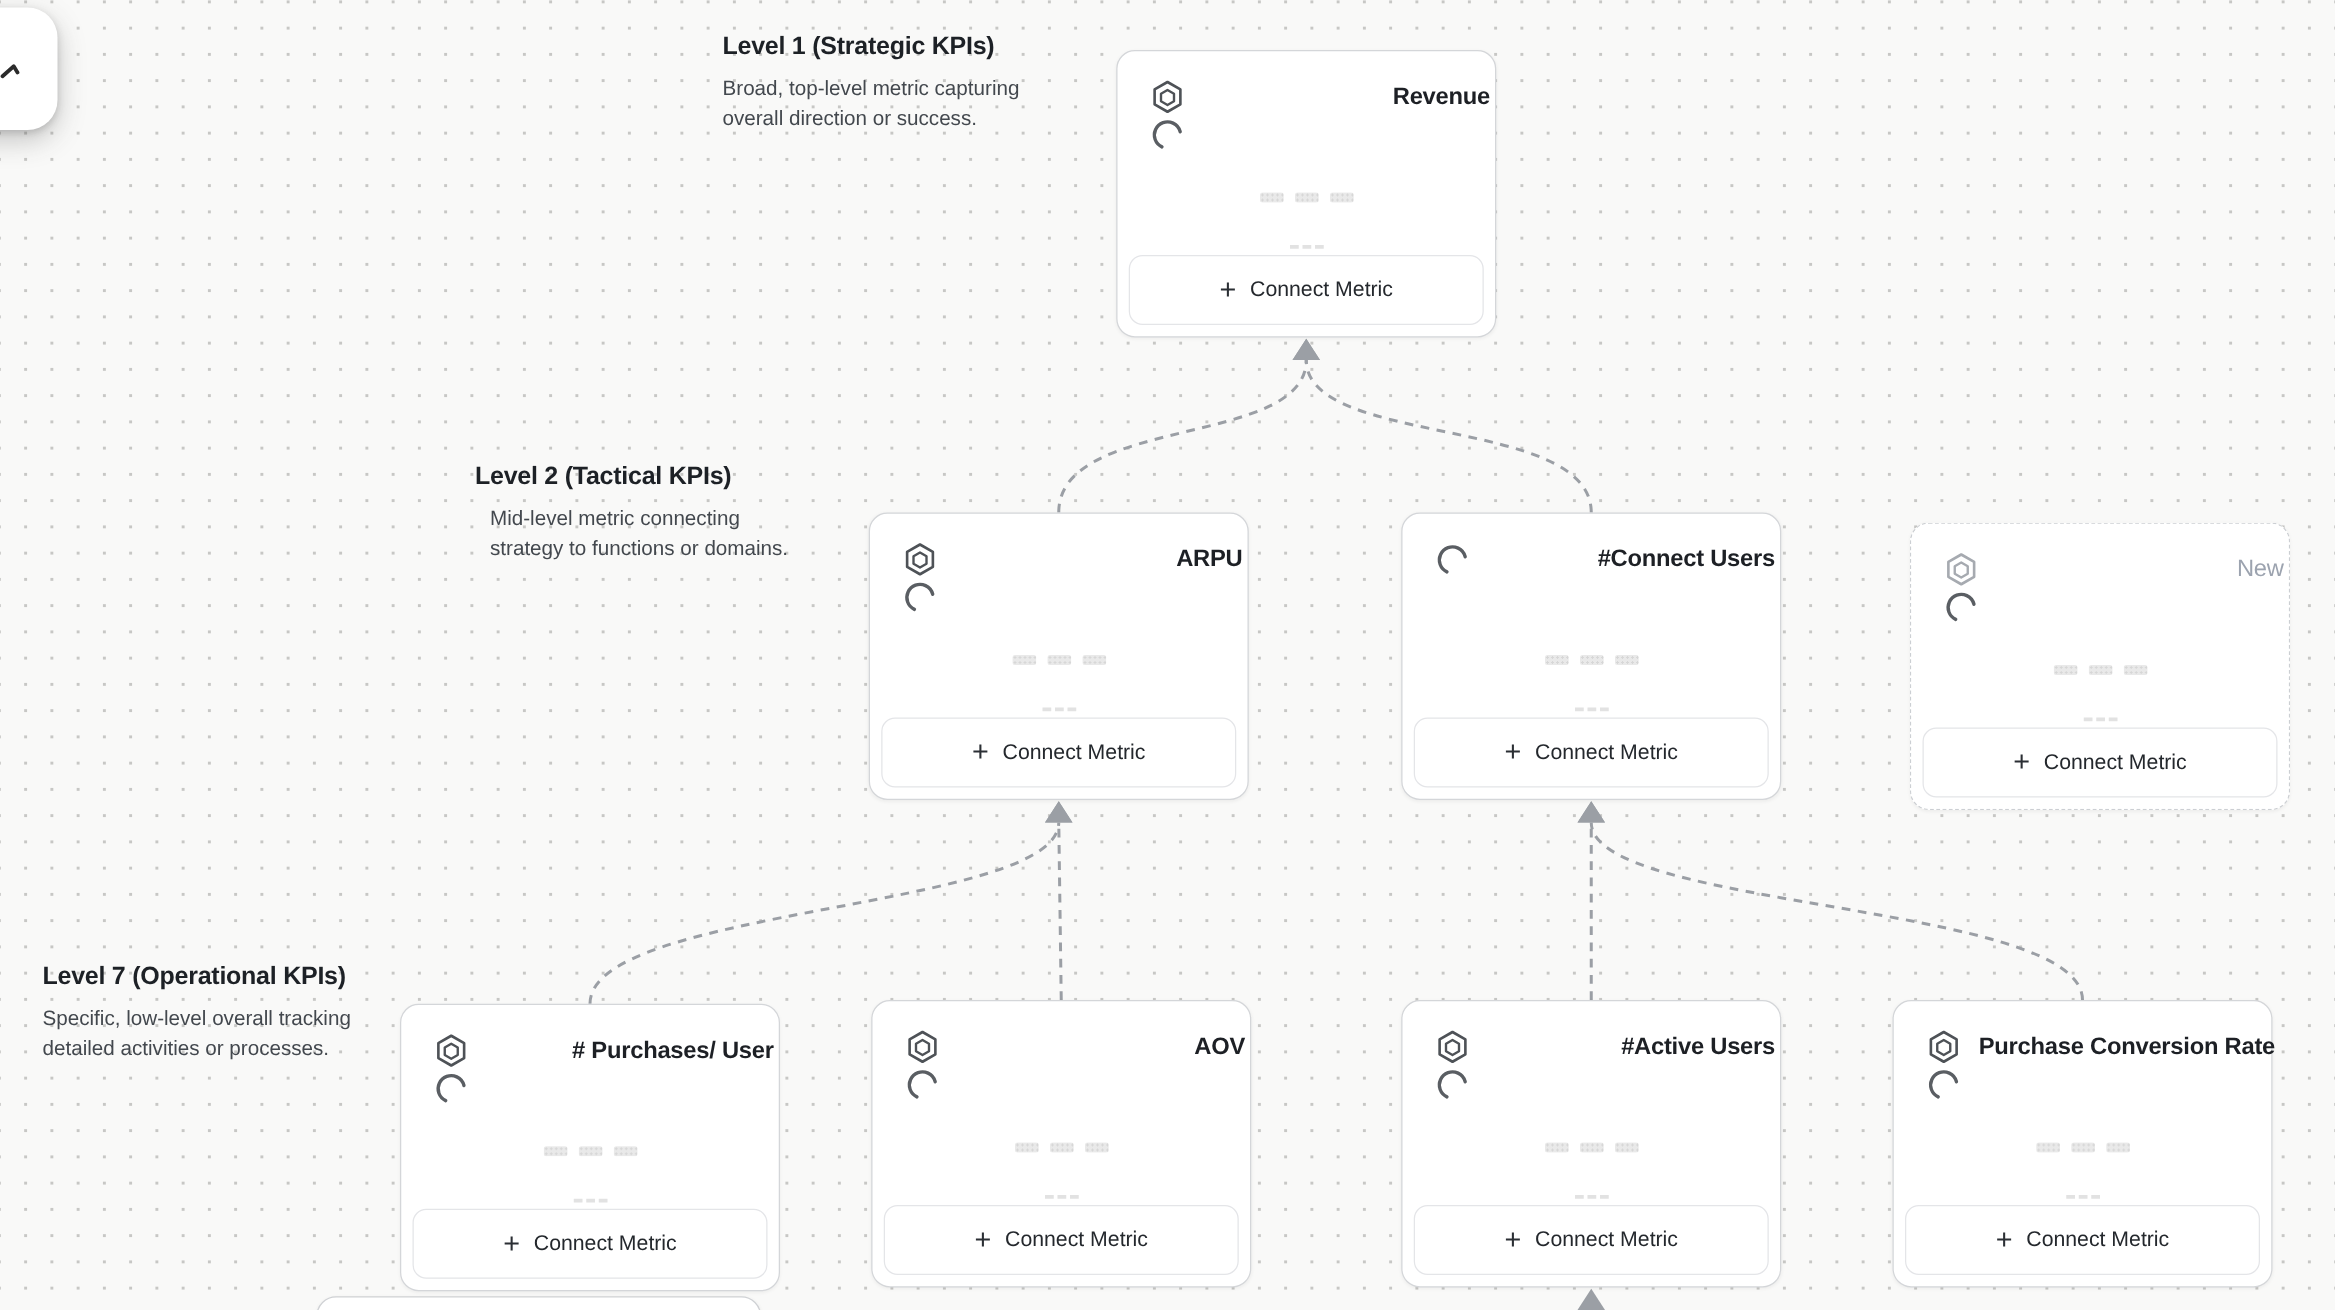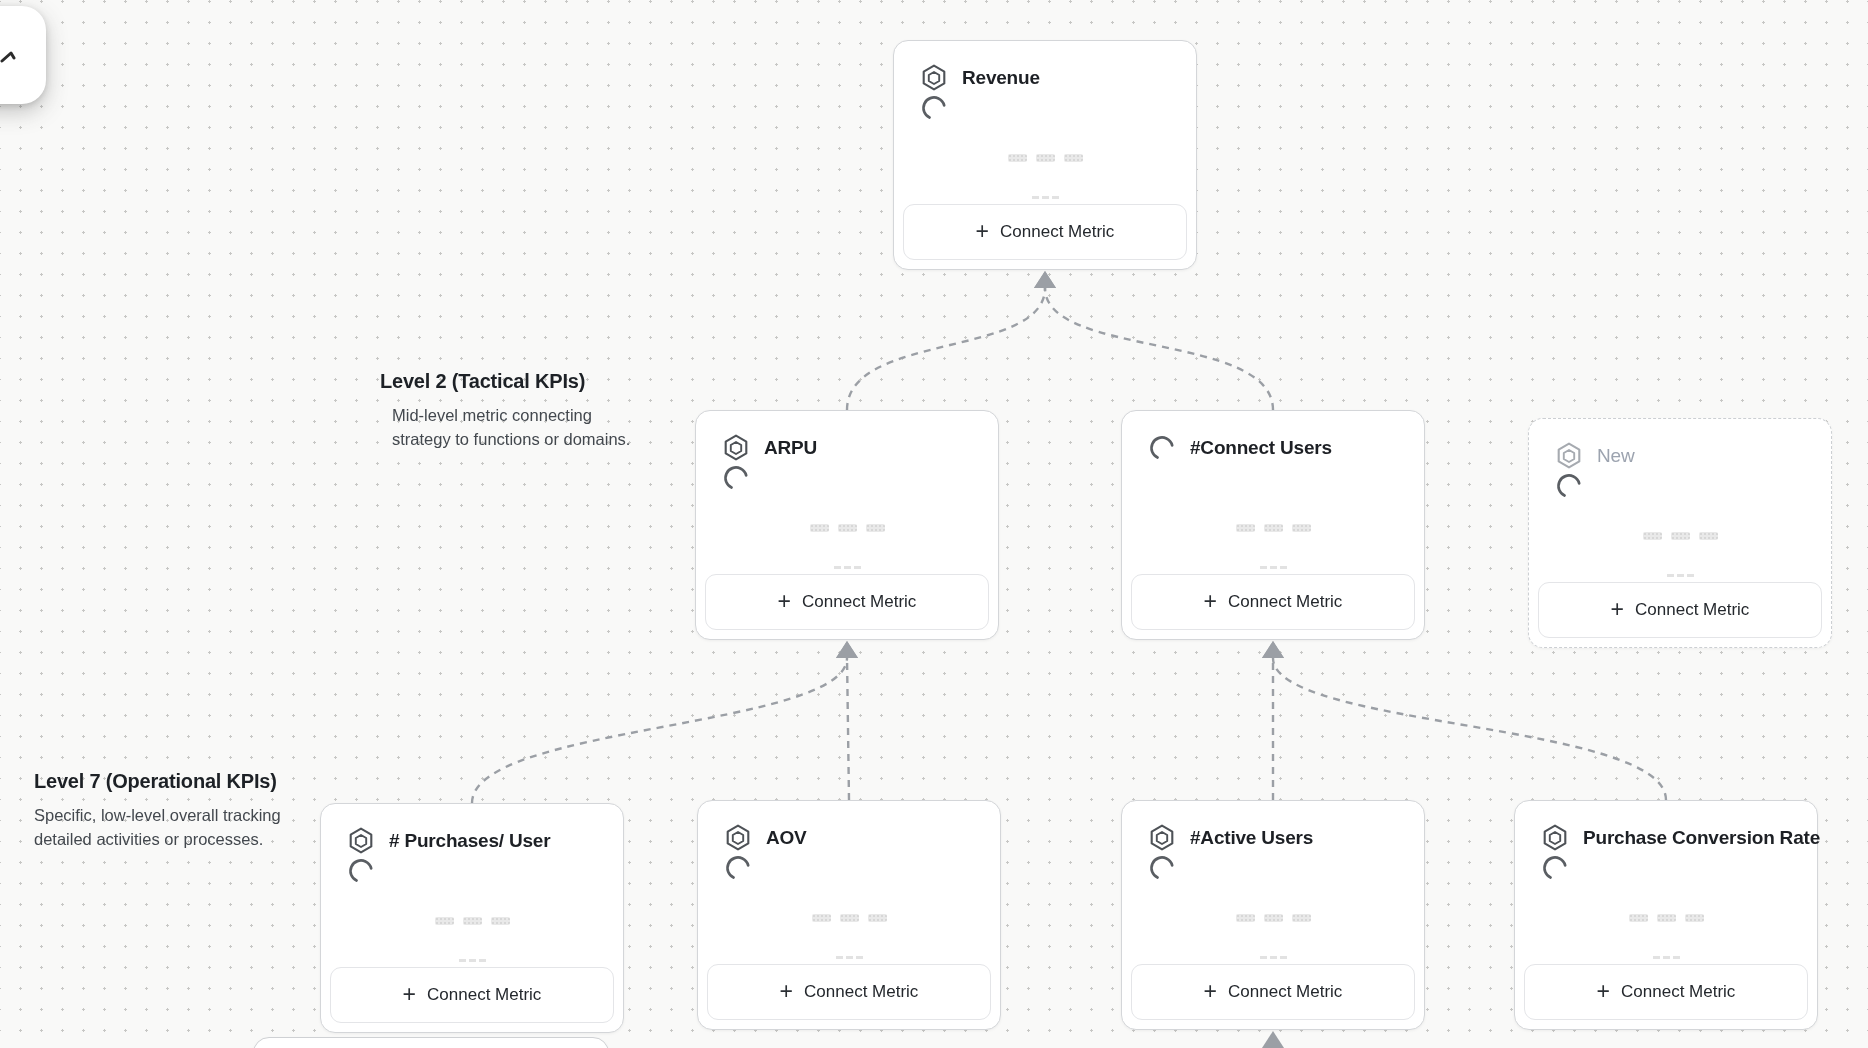--- a/index.html
+++ b/index.html
@@ -39,21 +39,21 @@
   .connector-layer polygon{fill:#9b9fa5;stroke:none;}
   
   .metric-card{
     position:absolute;width:304px;height:230px;box-sizing:border-box;
     background:#ffffff;border:1.5px solid #d4d6d9;border-radius:15px;
     box-shadow:0 1px 3px rgba(0,0,0,.05);
   }
   .metric-card.state-draft{border-style:dashed;border-color:#cccfd3;}
   .card-header{
     position:absolute;left:25px;top:22px;right:4px;
-    display:flex;align-items:center;gap:13px;
+    display:flex;align-items:center;gap:13px;justify-content:space-between;
   }
   .card-icon{width:30px;height:30px;flex:0 0 30px;color:#4e5257;}
   .state-draft .card-icon{color:#a6aab0;}
   .card-icon svg{display:block;}
   .icon-spinner{display:none;}
   .state-loading .icon-spinner{display:block;}
   .card-title{
     font-size:19px;font-weight:600;color:#1d2025;white-space:nowrap;letter-spacing:-.2px;
   }
   .state-draft .card-title{color:#9ca3af;font-weight:500;}
@@ -103,20 +103,24 @@
       <path d="M472,803 C472,725 847,728 847,658"></path>
       <polygon points="836,658 858,658 847,641"></polygon>
       <path d="M1273,800 L1273,657"></path>
       <polygon points="1262,658 1284,658 1273,641"></polygon>
       <path d="M1666,800 C1666,722 1273,728 1273,658"></path>
       <polygon points="1262,658 1284,658 1273,641"></polygon>
       <path d="M1273,1072 L1273,1047"></path>
       <polygon points="1262,1048 1284,1048 1273,1031"></polygon>
     </svg>
 
+  <div class="level-label lvl1">
+    <h2>Level 1 (Strategic KPIs)</h2>
+    <p>Broad, top-level metric capturing overall direction or success.</p>
+  </div>
   <div class="level-label lvl2">
     <h2>Level 2 (Tactical KPIs)</h2>
     <p>Mid-level metric connecting strategy to functions or domains.</p>
   </div>
   <div class="level-label lvl3">
     <h2>Level 7 (Operational KPIs)</h2>
     <p>Specific, low-level overall tracking detailed activities or processes.</p>
   </div>
 
   <div id="card-layer">

